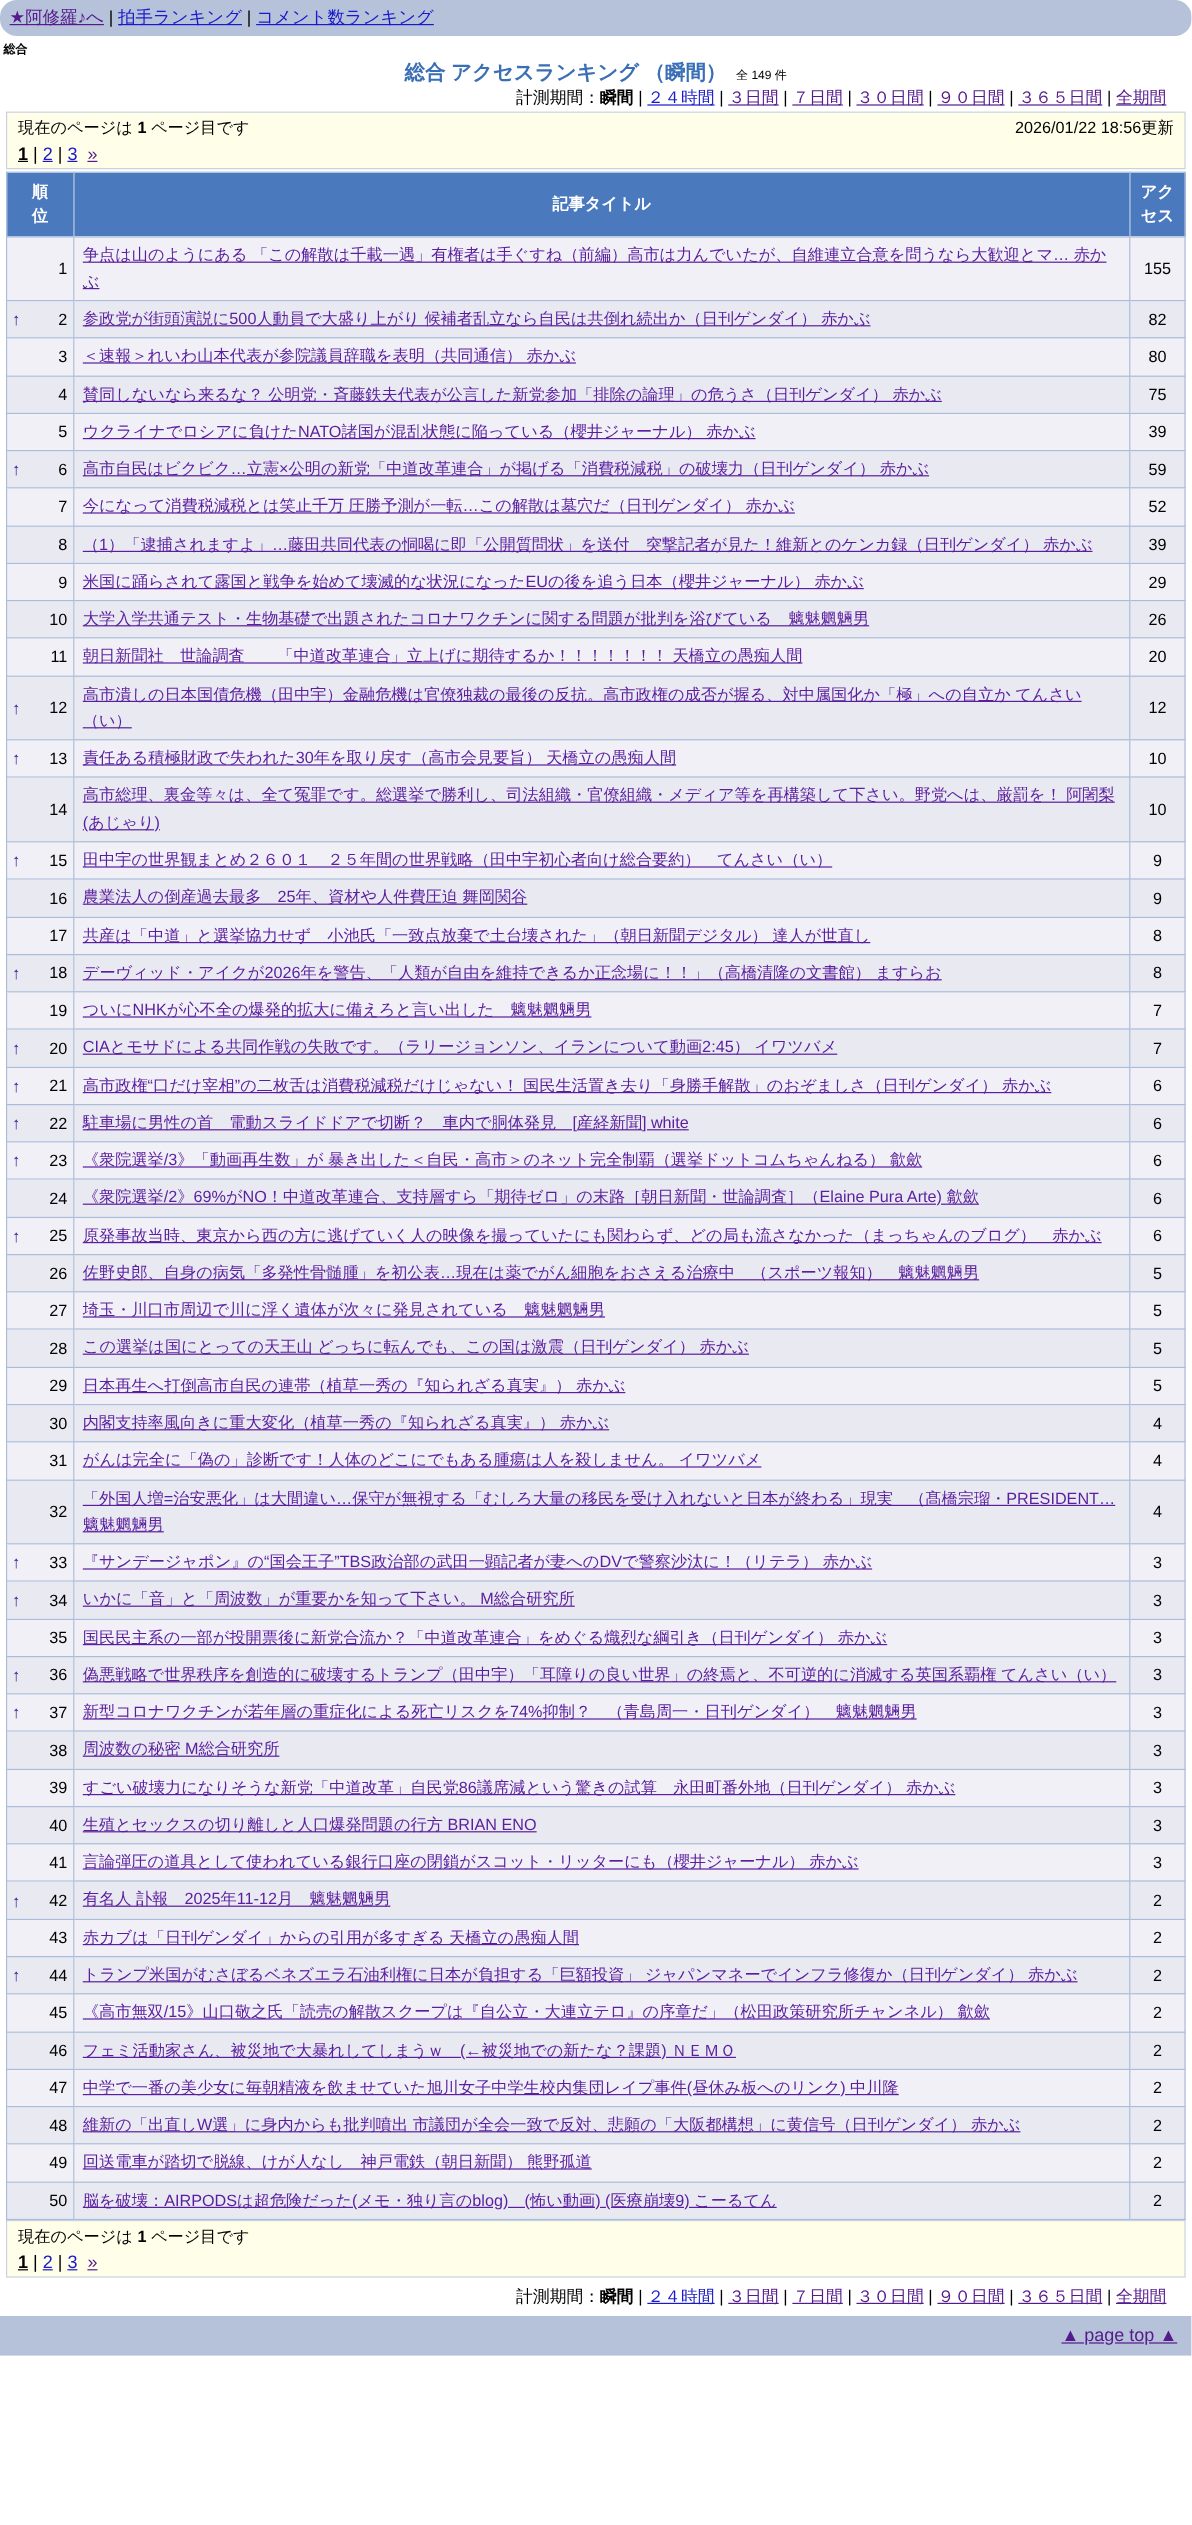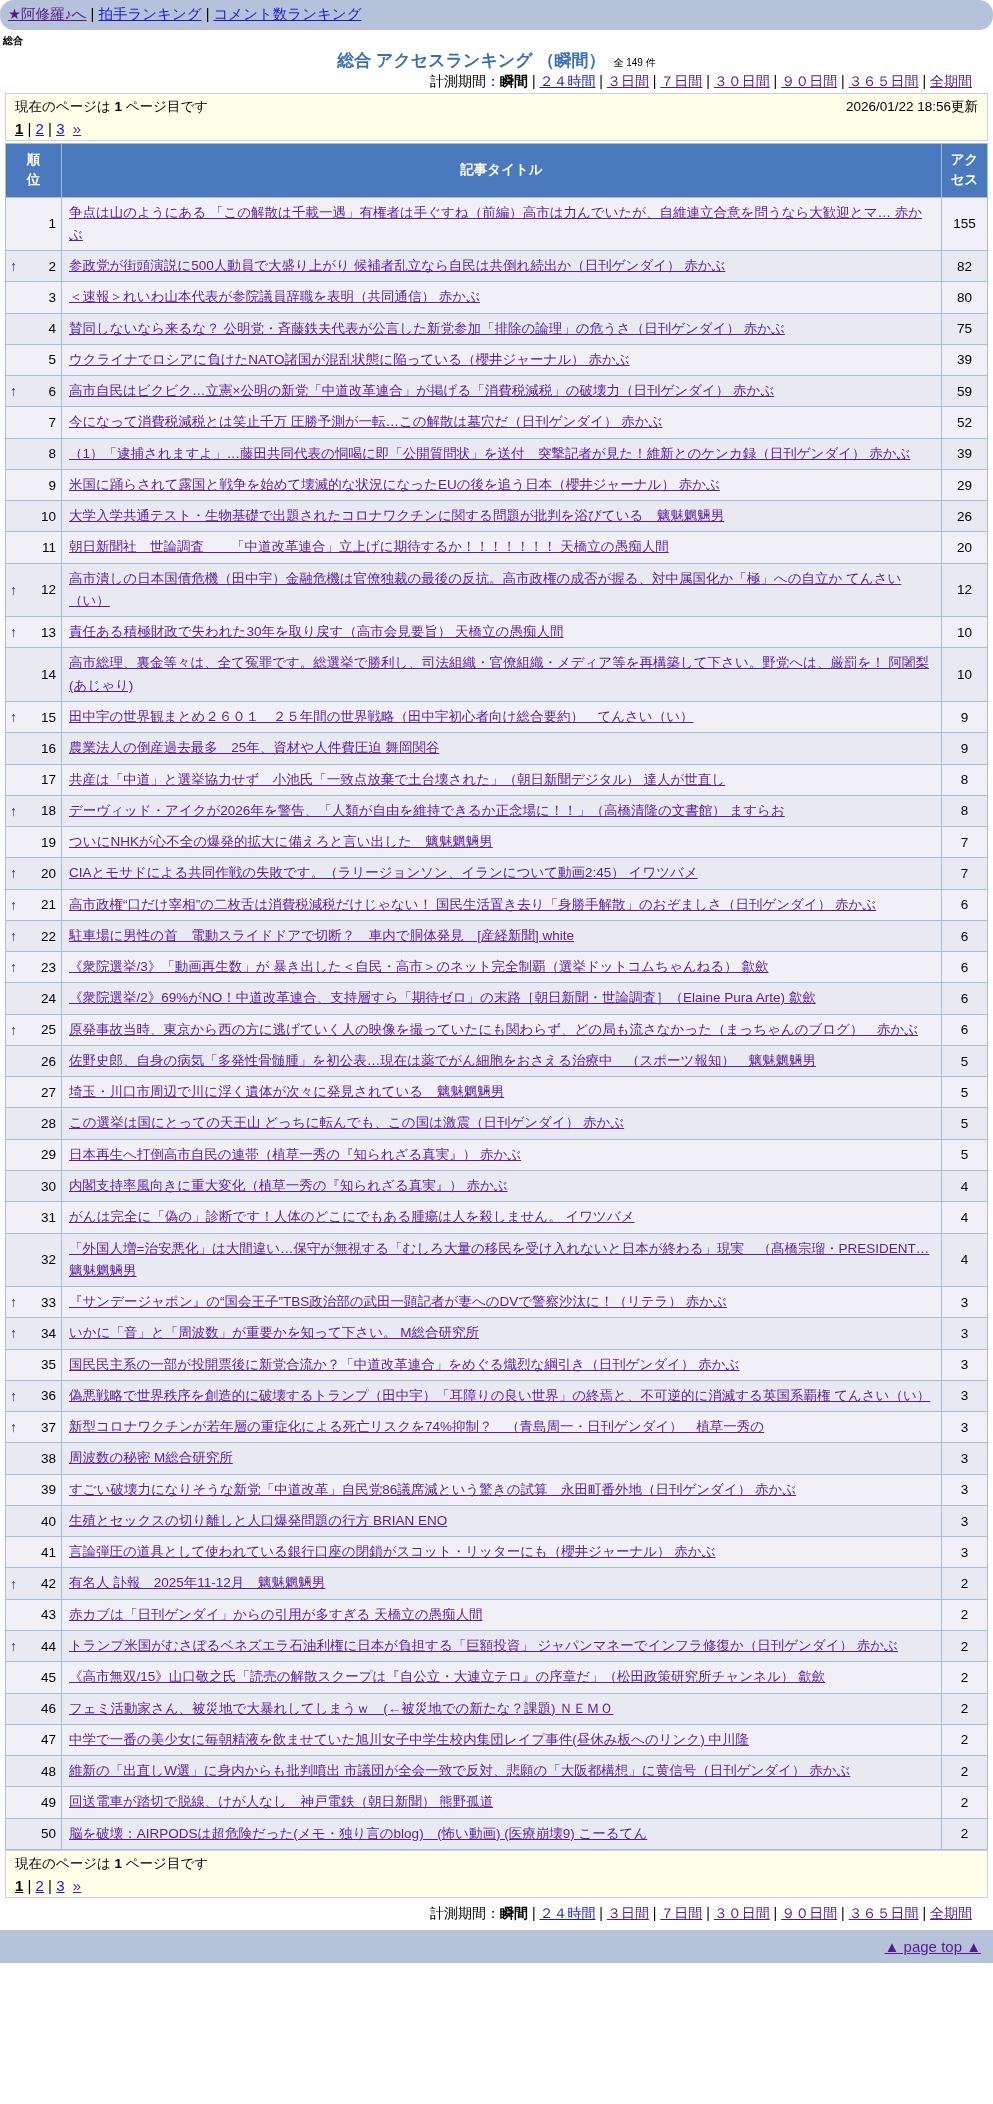--- a/index.html
+++ b/index.html
@@ -364,21 +364,21 @@
   </tr>
 
   <tr>
     <td class="rank-cell"><span class="arrow">↑</span><span>36</span></td>
     <td class="title-cell"><a>偽悪戦略で世界秩序を創造的に破壊するトランプ（田中宇）「耳障りの良い世界」の終焉と、不可逆的に消滅する英国系覇権 てんさい（い）</a></td>
     <td class="access-cell">3</td>
   </tr>
 
   <tr>
     <td class="rank-cell"><span class="arrow">↑</span><span>37</span></td>
-    <td class="title-cell"><a>新型コロナワクチンが若年層の重症化による死亡リスクを74%抑制？　（青島周一・日刊ゲンダイ）　植草一秀の</a></td>
+    <td class="title-cell"><a>新型コロナワクチンが若年層の重症化による死亡リスクを74%抑制？　（青島周一・日刊ゲンダイ）　魑魅魍魎男</a></td>
     <td class="access-cell">3</td>
   </tr>
 
   <tr>
     <td class="rank-cell"><span>38</span></td>
     <td class="title-cell"><a>周波数の秘密 M総合研究所</a></td>
     <td class="access-cell">3</td>
   </tr>
 
   <tr>

